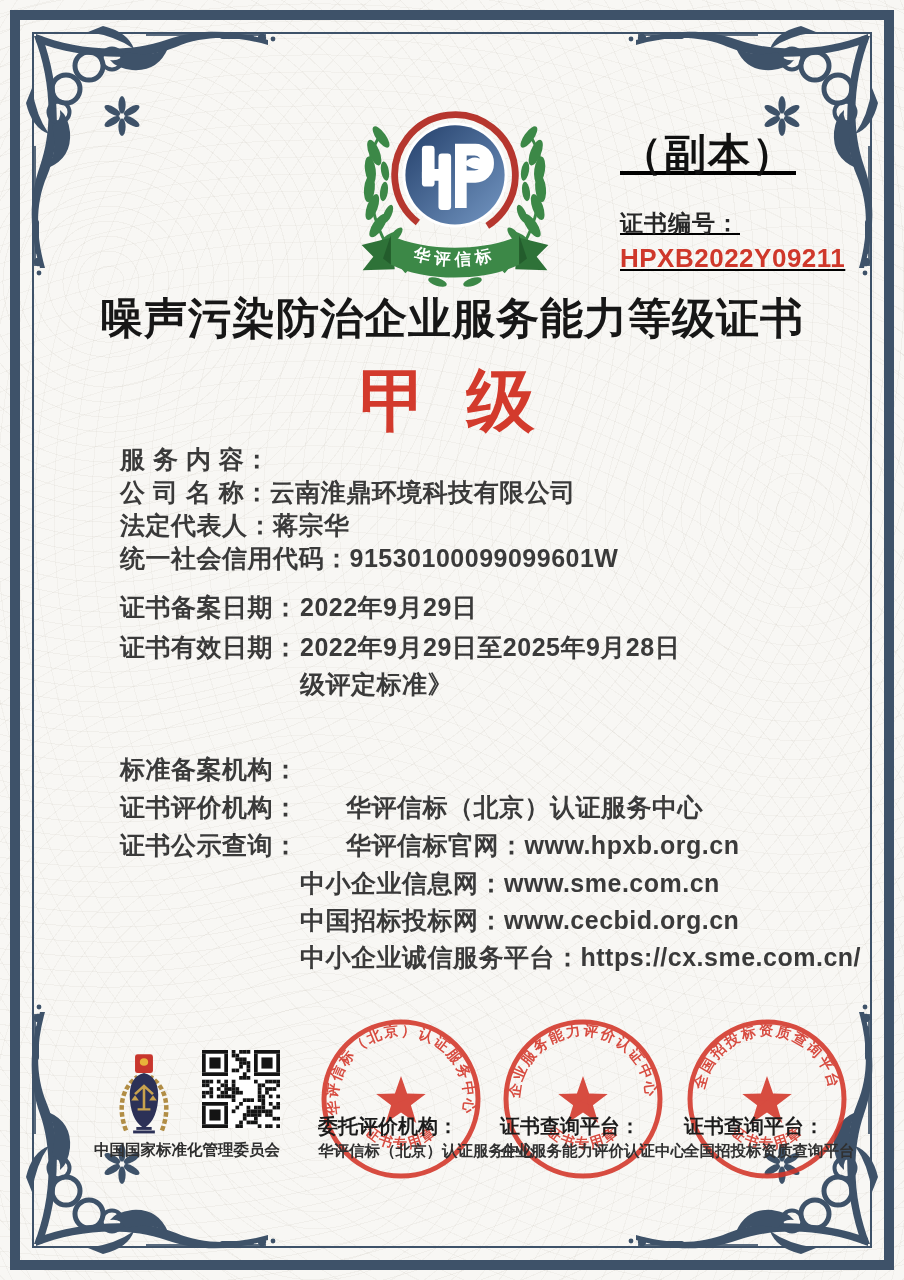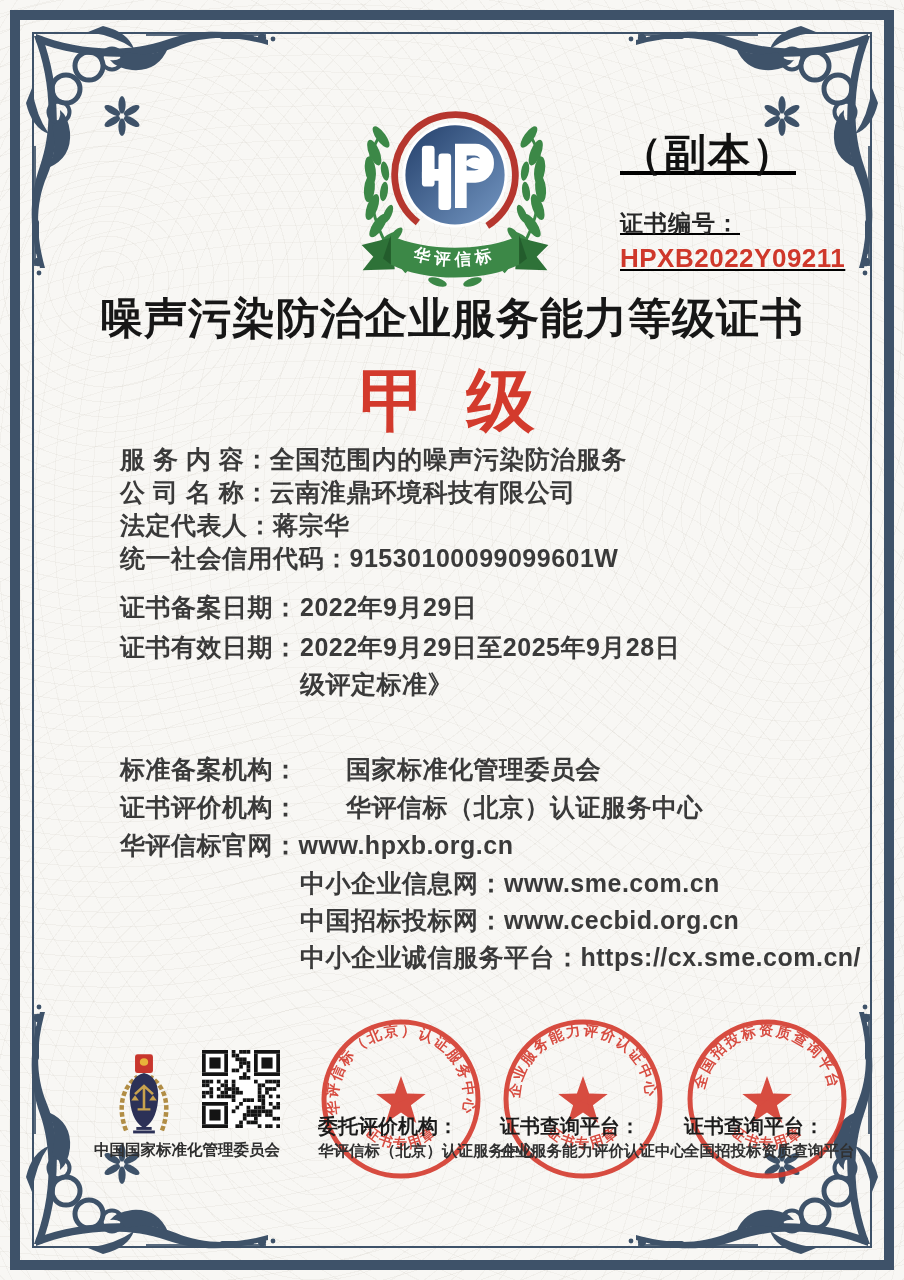--- a/index.html
+++ b/index.html
@@ -169,21 +169,20 @@
     <div class="certno-label">证书编号：</div>
     <div class="certno">HPXB2022Y09211</div>
   </div>
 
   <h1 class="title">噪声污染防治企业服务能力等级证书</h1>
   <div class="grade">甲 级</div>
 
   <section class="info block1">
     <div class="row">
         <span class="lbl">服 务 内 容：</span>
-        <span class="val">全国范围内的噪声污染防治服务</span>
       </div>
     <div class="row">
         <span class="lbl">公 司 名 称：</span>
         <span class="val">云南淮鼎环境科技有限公司</span>
       </div>
     <div class="row">
         <span class="lbl">法定代表人：</span>
         <span class="val">蒋宗华</span>
       </div>
     <div class="row">
@@ -200,27 +199,27 @@
     <div class="row">
         <span class="lbl">证书有效日期：</span>
         <span class="val">2022年9月29日至2025年9月28日</span>
       </div>
     <div class="wrap2">级评定标准》</div>
   </section>
 
   <section class="info block3">
     <div class="row">
         <span class="lbl">标准备案机构：</span>
-        <span class="val">国家标准化管理委员会</span>
       </div>
     <div class="row">
         <span class="lbl">证书评价机构：</span>
         <span class="val">华评信标（北京）认证服务中心</span>
       </div>
     <div class="row">
+        <span class="lbl">证书公示查询：</span>
         <span class="val">华评信标官网：www.hpxb.org.cn</span>
       </div>
     <div class="extra">中小企业信息网：www.sme.com.cn</div>
     <div class="extra">中国招标投标网：www.cecbid.org.cn</div>
     <div class="extra">中小企业诚信服务平台：https://cx.sme.com.cn/</div>
   </section>
 
   <svg class="authority-emblem" viewBox="0 0 100 140" preserveAspectRatio="none">
     <rect x="36" y="4" width="28" height="32" rx="4" fill="#c8362d"></rect>
     <circle cx="50" cy="17" r="6.5" fill="#e8b33a"></circle>

